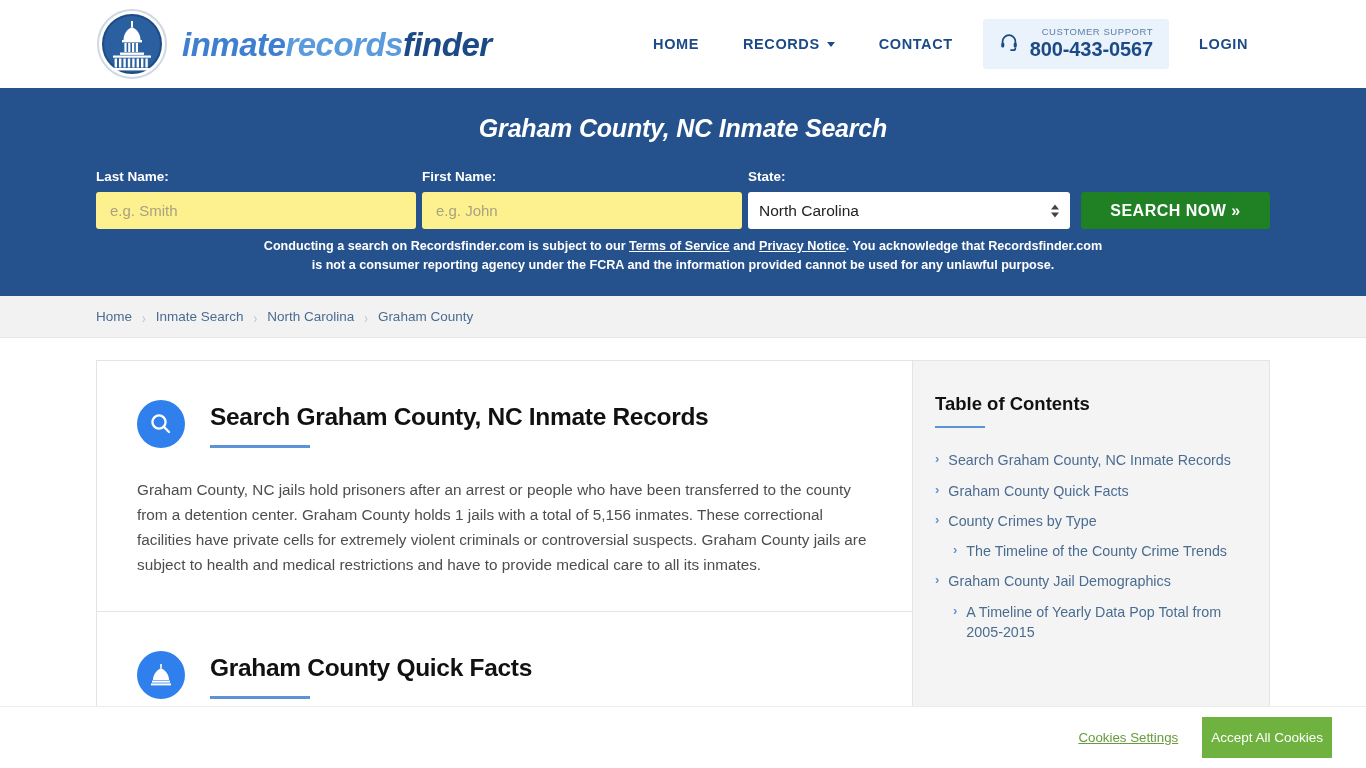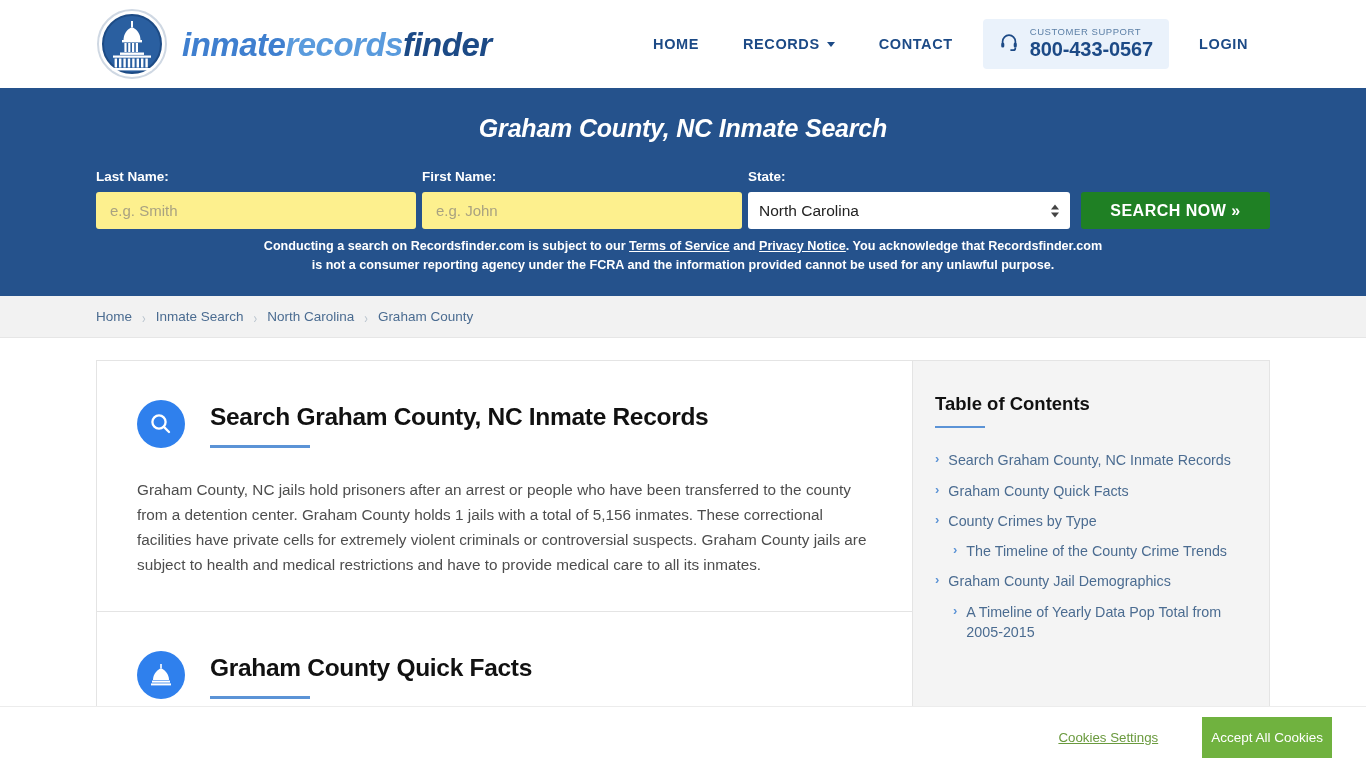--- a/index.html
+++ b/index.html
@@ -72,20 +72,21 @@
     margin: 0 8px;
     cursor: pointer;
   }
   .support-texts { line-height: 1.12; }
   .support-label {
     font-size: 9.5px;
     color: #5b7fa6;
     letter-spacing: 0.55px;
     display: block;
     font-weight: 400;
+    text-align: right;
   }
   .support-phone {
     font-size: 20px;
     color: #1c4a86;
     font-weight: 700;
     display: block;
     letter-spacing: -0.1px;
   }
 
   
@@ -315,21 +316,21 @@
   .cookie-text {
     font-size: 13.3px;
     color: #6b6b6b;
     line-height: 1.5;
     max-width: 790px;
   }
   .cookie-actions {
     margin-left: auto;
     display: flex;
     align-items: center;
-    gap: 44px;
+    gap: 24px;
   }
   .cookie-settings {
     font-size: 13.3px;
     color: #6a9a3e;
     text-decoration: underline;
     cursor: pointer;
     white-space: nowrap;
   }
   .cookie-accept {
     background: #70b23f;

